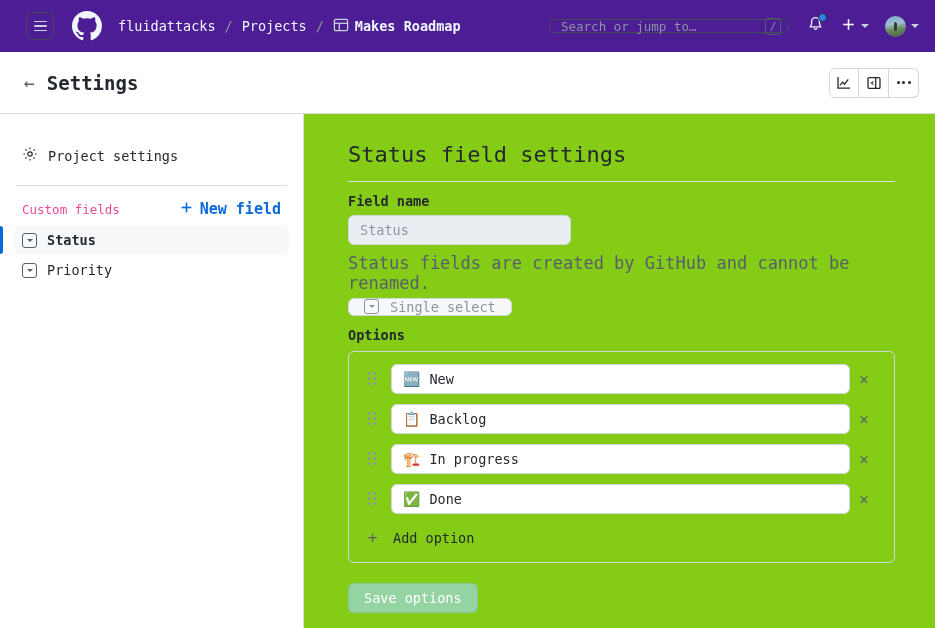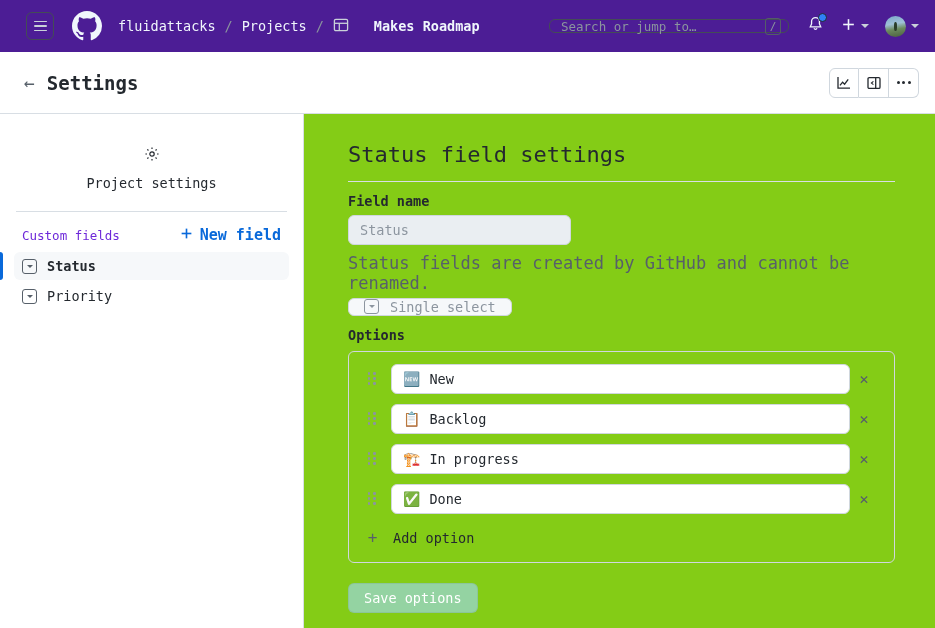--- a/index.html
+++ b/index.html
@@ -36,21 +36,21 @@
   }
   .gh-logo { margin-left: 18px; flex: none; display: flex; align-items: center; }
   .breadcrumb {
     display: flex; align-items: center;
     margin-left: 16px; gap: 9px;
     font-size: 13.5px;
     white-space: nowrap;
   }
   .bc-link { color: #f0f6fc; text-decoration: none; cursor: pointer; }
   .bc-sep { color: #8b949e; }
-  .bc-proj { display: flex; align-items: center; gap: 25px; }
+  .bc-proj { display: flex; align-items: center; gap: 6px; }
   .bc-current { color: #f0f6fc; font-weight: bold; }
 
   .header-right {
     margin-left: auto;
     display: flex; align-items: center; gap: 0;
   }
   .search-box {
     width: 240px; height: 14px;
     border: 1px solid #444c56;
     border-radius: 6px;
@@ -123,28 +123,27 @@
     width: 304px; flex: none;
     border-right: 1px solid #d8dee4;
     padding: 26px 14px 0 14px;
     background: #ffffff;
   }
   .side-item {
     display: flex; align-items: center; gap: 10px;
     padding: 6px 8px; border-radius: 6px;
     font-size: 13.5px; color: #24292f; cursor: pointer;
     margin-bottom: 2px;
-    flex-direction: column;
   }
   .side-divider { height: 1px; background: #d8dee4; margin: 14px 2px 0 2px; }
   .custom-head {
     display: flex; align-items: center;
     margin: 14px 8px 8px 8px;
   }
-  .custom-label { font-size: 12.5px; color: #6d28d9; }
+  .custom-label { font-size: 12.5px; color: #ec4899; }
   .new-field-link {
     margin-left: auto; display: flex; align-items: center; gap: 7px;
     color: #0969da; font-size: 15px; font-weight: bold; cursor: pointer;
   }
   .field-item {
     display: flex; align-items: center; gap: 10px;
     padding: 6px 8px; border-radius: 6px;
     font-size: 13.5px; color: #24292f; cursor: pointer;
     position: relative; margin-bottom: 2px;
   }

